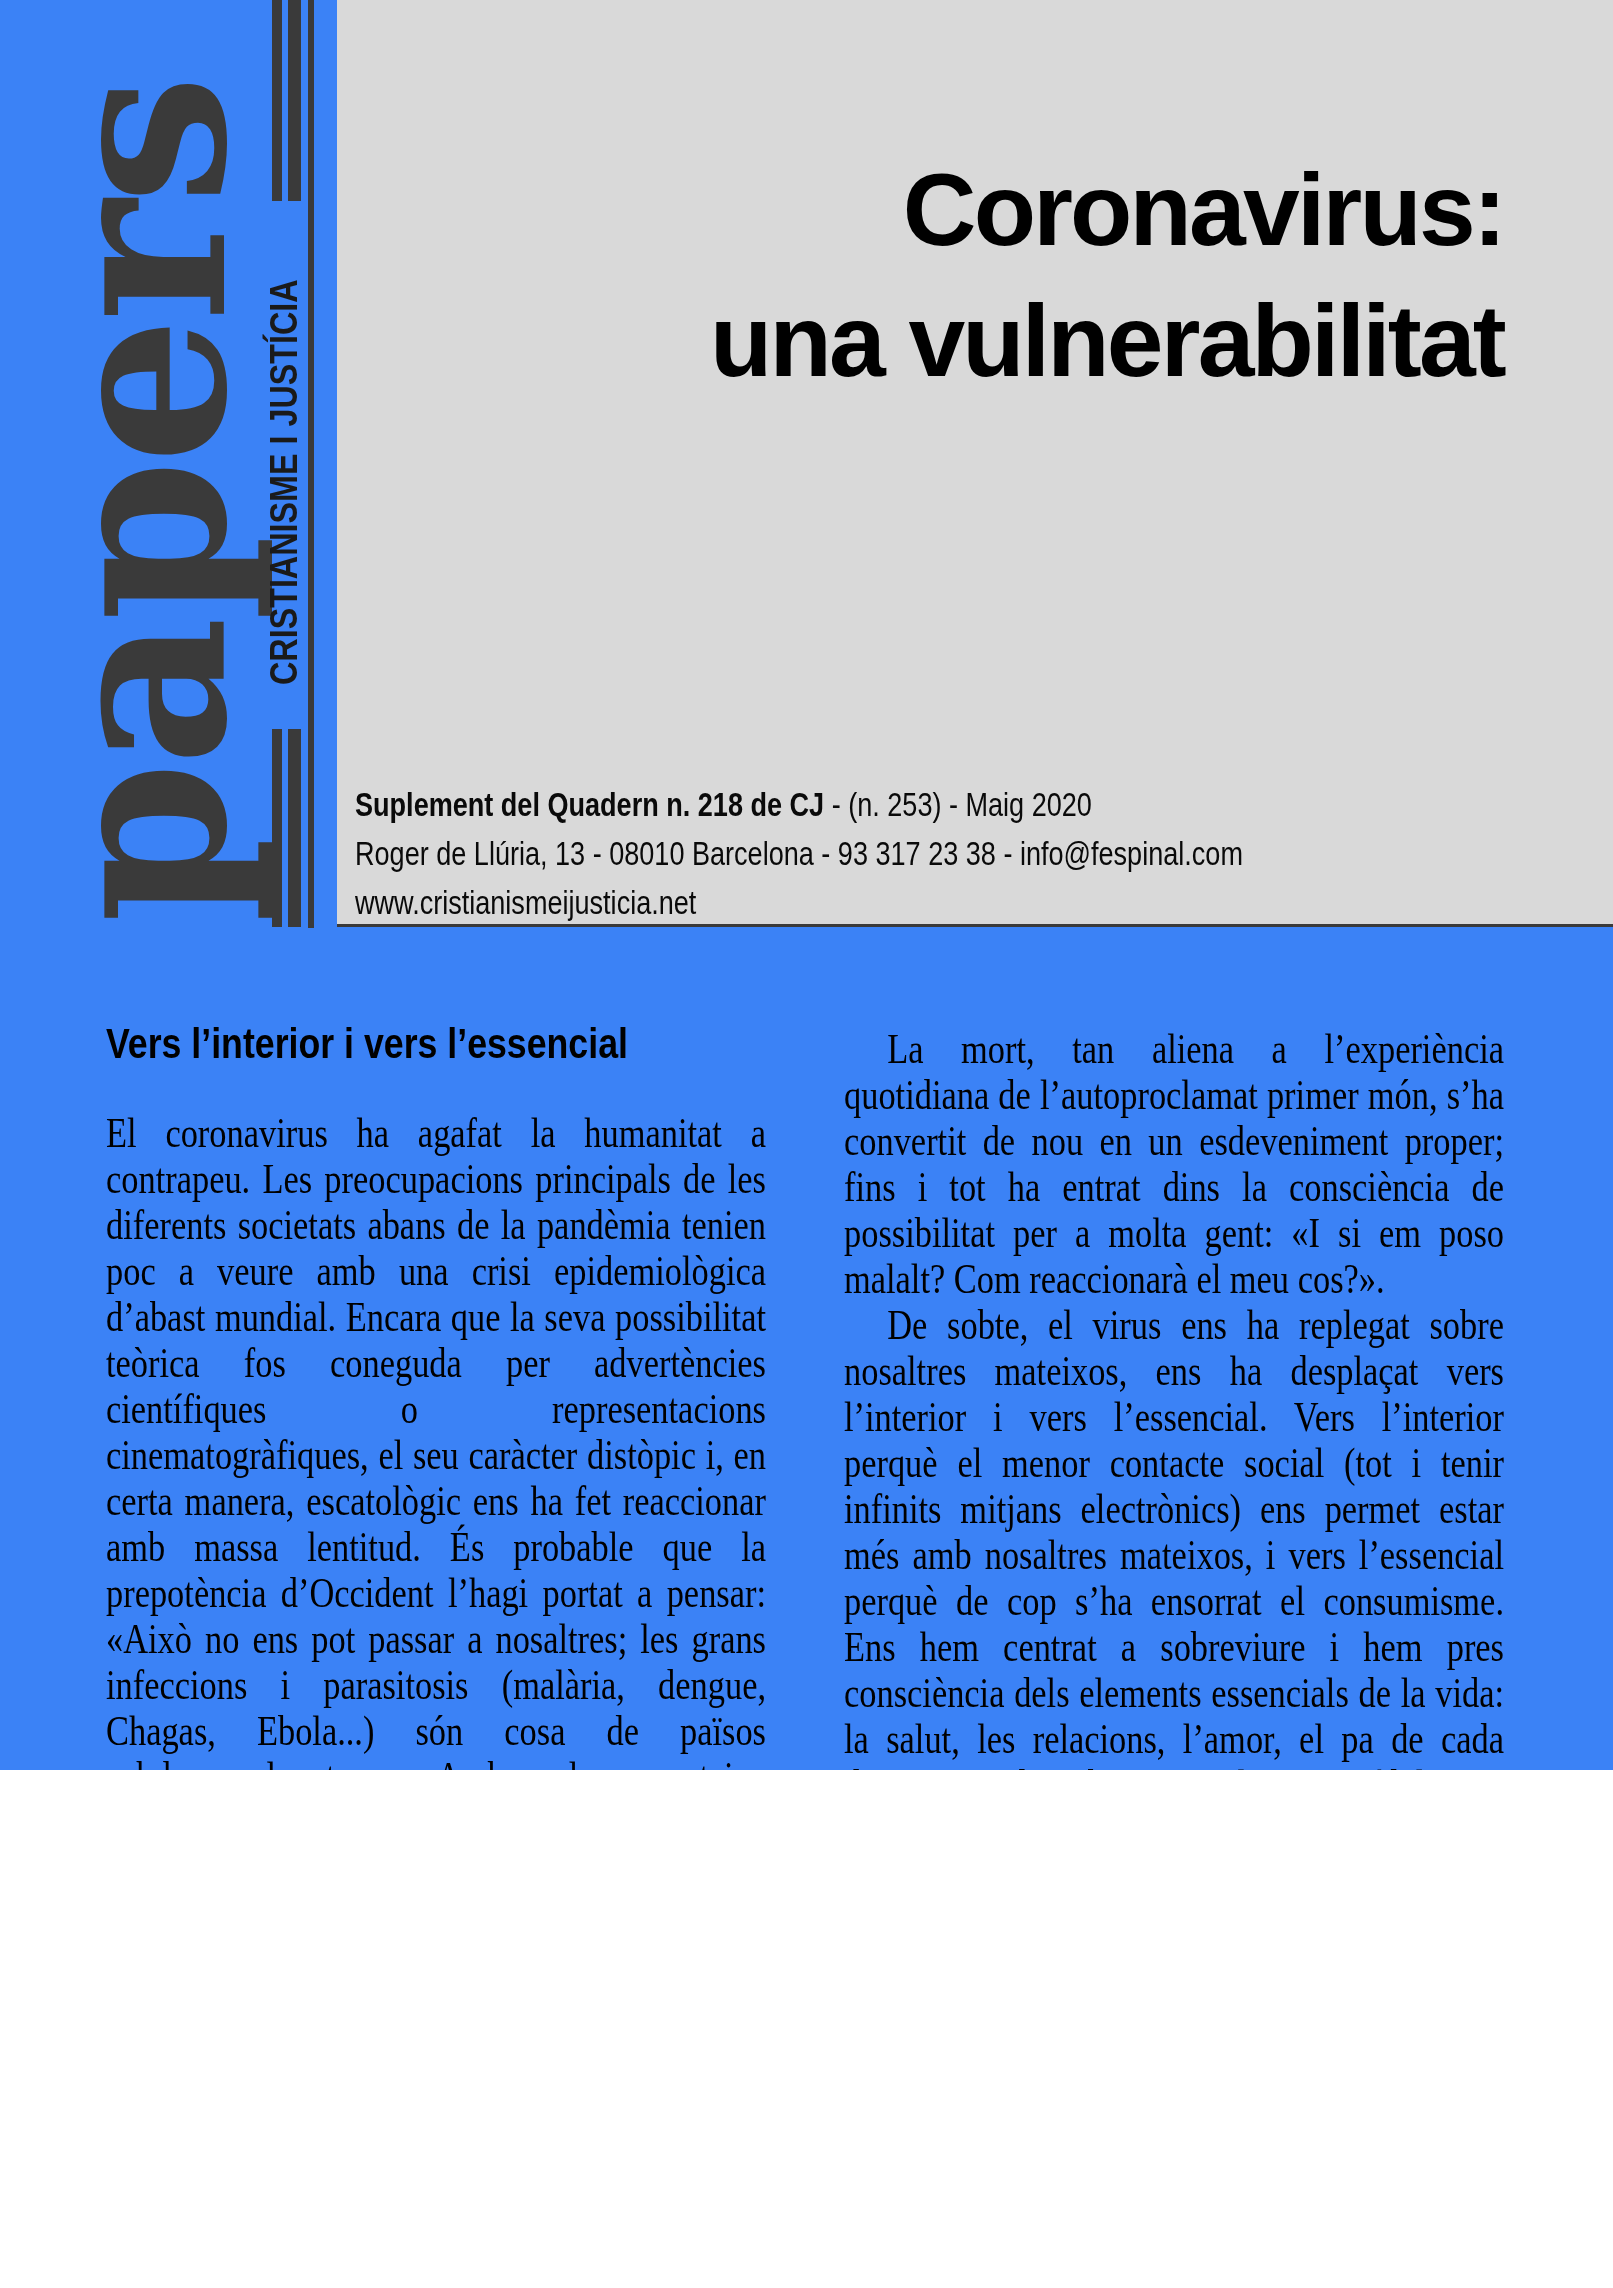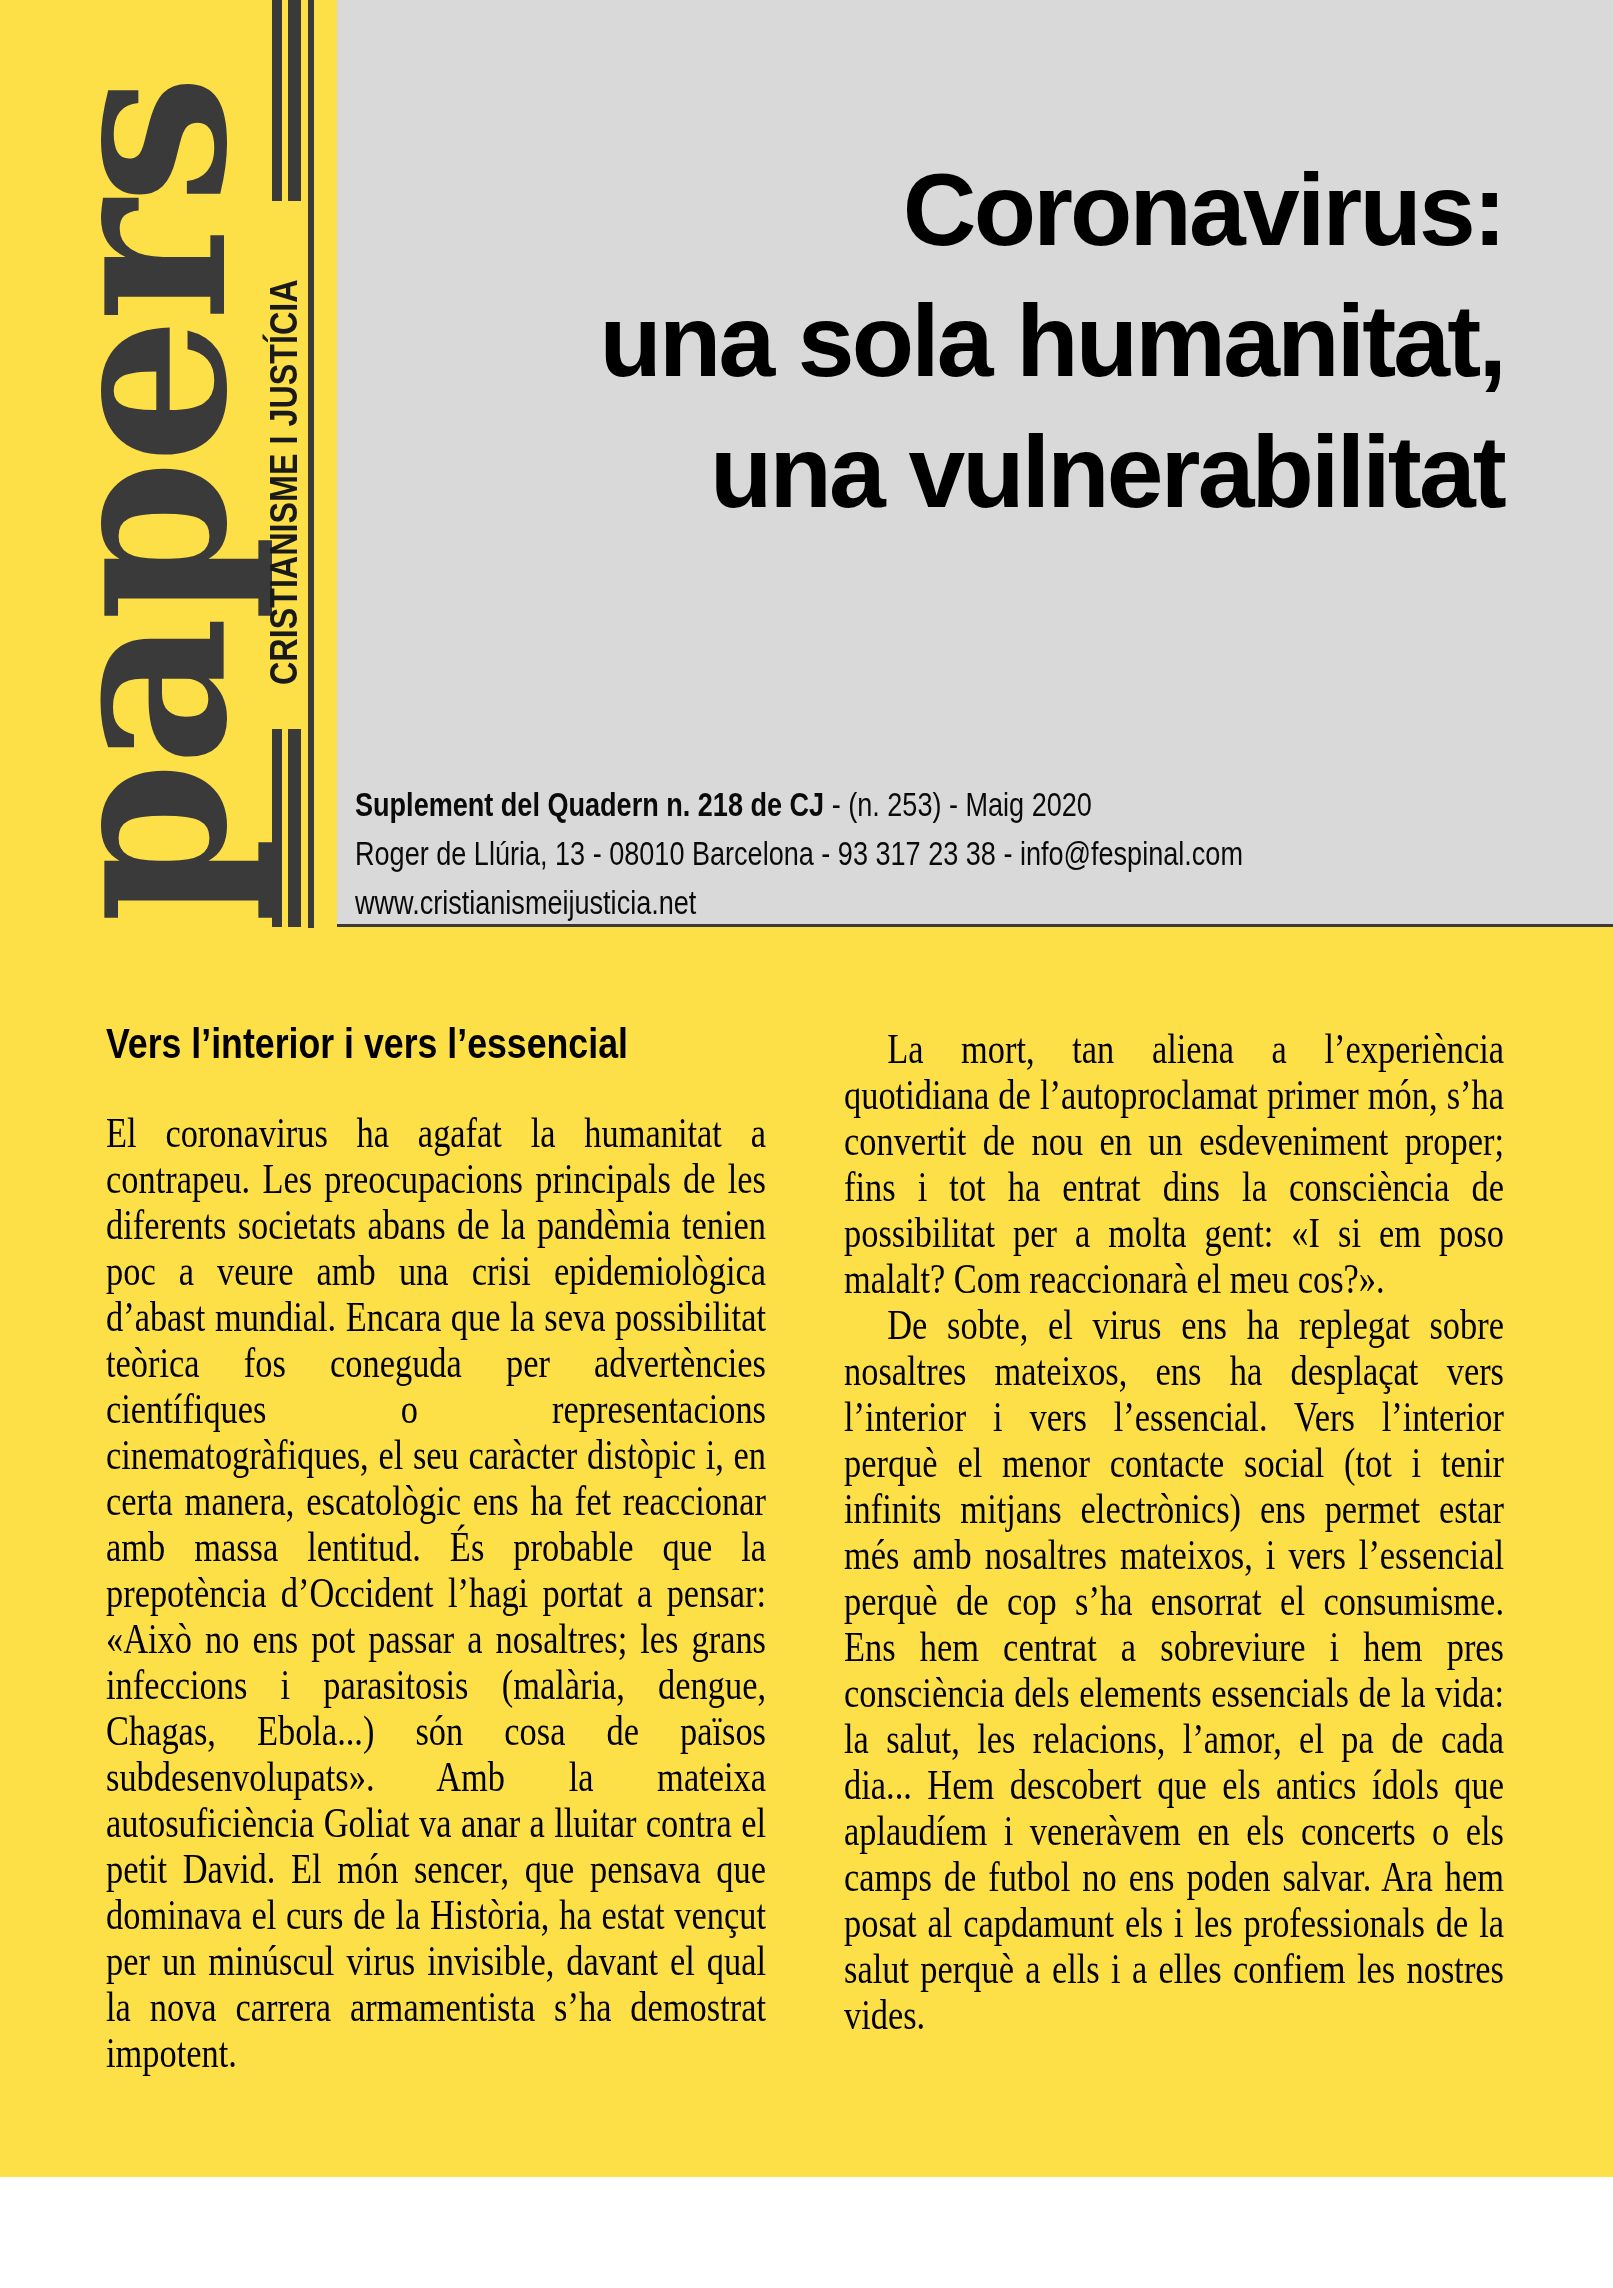--- a/index.html
+++ b/index.html
@@ -1,20 +1,20 @@
 <!DOCTYPE html>
 <html style="font-size:14.8px"><head>
 <meta charset="utf-8">
 <style>
   html,body{margin:0;padding:0;background:#ffffff;}
   .page{
     position:relative;
     width:1613px;
-    height:2177px;
-    background:#fde047;
+    height:1770px;
+    background:#3b82f6;
     overflow:hidden;
     font-family:"Liberation Serif", serif;
   }
 
   
   .gray-box{
     position:absolute;
     left:337px; top:0;
     width:1276px; height:924px;
     background:#d9d9d9;
@@ -116,21 +116,20 @@
 </style>
 </head>
 <body>
 
 <div class="page">
 
   <div class="gray-box"></div>
 
   <div class="title">
     <div>Coronavirus:</div>
-    <div>una sola humanitat,</div>
     <div>una vulnerabilitat</div>
   </div>
 
   <div class="supplement">
     <div>
       <span class="bold-seg">Suplement del Quadern n. 218 de CJ</span><span> - (n. 253) - Maig 2020</span>
     </div>
     <div>Roger de Llúria, 13 - 08010 Barcelona - 93 317 23 38 - info@fespinal.com</div>
     <div>www.cristianismeijusticia.net</div>
   </div>

